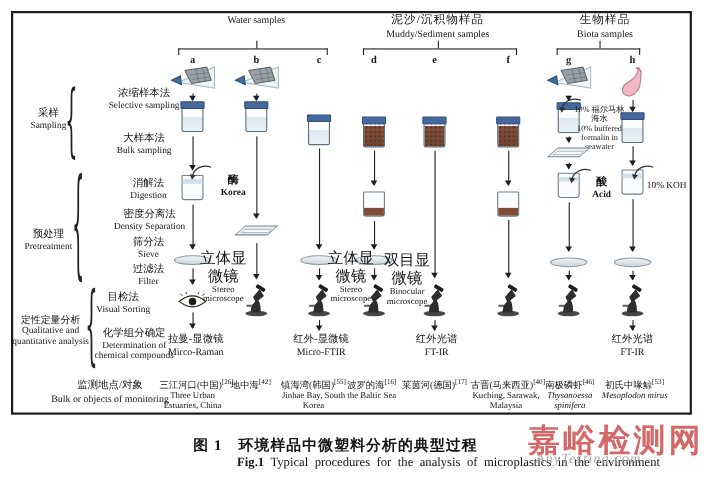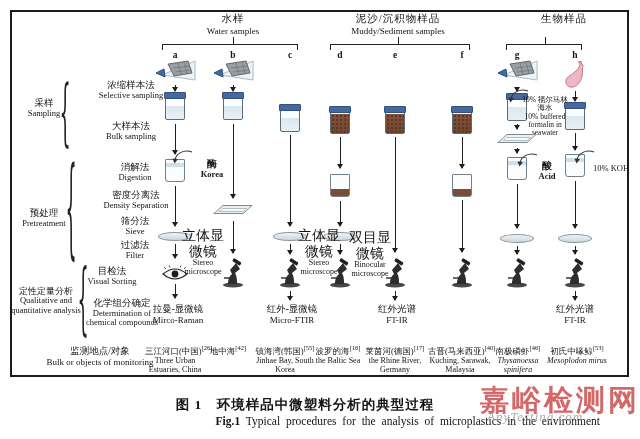--- a/index.html
+++ b/index.html
@@ -54,41 +54,41 @@
     font-weight:bold;font-size:29px;letter-spacing:3px;color:rgba(200,62,62,0.78);z-index:9}
 .wm-sub{position:absolute;left:487px;top:409px;font-style:italic;font-size:13px;letter-spacing:1px;color:rgba(158,158,158,0.9);z-index:9}
 svg{display:block}
 </style>
 </head>
 <body>
 
 <div class="frame"></div>
 
 <div class="ghead" style="left:183px;top:13px;width:100px">
-  <div class="zh">水样</div>
   <div class="en">Water samples</div>
 </div>
 <div class="stem" style="left:233px;top:37px;height:7px"></div>
 <div class="hbrk" style="left:162px;top:44px;width:136px"></div>
 <div class="letter" style="left:168px;top:50px">a</div>
 <div class="letter" style="left:226px;top:50px">b</div>
 <div class="letter" style="left:283px;top:50px">c</div>
 
 <div class="ghead" style="left:338px;top:13px;width:120px">
   <div class="zh">泥沙/沉积物样品</div>
   <div class="en">Muddy/Sediment samples</div>
 </div>
 <div class="stem" style="left:398px;top:37px;height:7px"></div>
 <div class="hbrk" style="left:330px;top:44px;width:140px"></div>
 <div class="letter" style="left:333px;top:50px">d</div>
 <div class="letter" style="left:388px;top:50px">e</div>
 <div class="letter" style="left:455px;top:50px">f</div>
 
-<div class="ghead" style="left:509px;top:13px;width:110px">
+<div class="ghead" style="left:495px;top:13px;width:110px">
   <div class="zh">生物样品</div>
+  <div class="en">Biota samples</div>
 </div>
 <div class="stem" style="left:545px;top:37px;height:7px"></div>
 <div class="hbrk" style="left:506px;top:44px;width:76px"></div>
 <div class="letter" style="left:510px;top:50px">g</div>
 <div class="letter" style="left:568px;top:50px">h</div>
 
 <div class="lab" style="left:14px;top:98px;width:60px">
   <div class="zh">采样</div>
   <div class="en">Sampling</div>
 </div>
@@ -202,21 +202,21 @@
 
 <div class="rg" style="left:530px;top:160px;width:34px">
   <div class="zh">酸</div>
   <div class="en">Acid</div>
 </div>
 <svg class="abs" style="left:517px;top:152px" width="22" height="16">
   <path d="M20 3 C11 0 4 5 3 11" fill="none" stroke="#333" stroke-width="1.1"></path>
   <polygon points="0.5,9.5 6,10 2.5,14.5" fill="#333"></polygon>
 </svg>
 
-<div class="rg plain" style="left:588px;top:164px;width:46px;text-align:center">
+<div class="rg plain" style="left:588px;top:164px;width:46px;text-align:left">
   <div style="font-size:8.5px">10% KOH</div>
 </div>
 <svg class="abs" style="left:574px;top:149px" width="22" height="16">
   <path d="M20 3 C11 0 4 5 3 11" fill="none" stroke="#333" stroke-width="1.1"></path>
   <polygon points="0.5,9.5 6,10 2.5,14.5" fill="#333"></polygon>
 </svg>
 
 <div class="tray" style="left:218px;top:205px"></div>
 <div class="tray" style="left:502px;top:134px"></div>
 <div class="petri" style="left:158px;top:232px"></div>
@@ -350,21 +350,20 @@
 <div class="site" style="left:255px;top:344px">
   <div class="zh"><span>镇海湾(韩国)</span><sup>[55]</sup></div>
   <div class="en">Jinhae Bay, South Korea</div>
 </div>
 <div class="site" style="left:308px;top:344px">
   <div class="zh"><span>波罗的海</span><sup>[16]</sup></div>
   <div class="en">the Baltic Sea</div>
 </div>
 <div class="site" style="left:365px;top:344px">
   <div class="zh"><span>莱茵河(德国)</span><sup>[17]</sup></div>
-  <div class="en">the Rhine River, Germany</div>
 </div>
 <div class="site" style="left:428px;top:344px;width:64px">
   <div class="zh"><span>古晋(马来西亚)</span><sup>[40]</sup></div>
   <div class="en">Kuching, Sarawak, Malaysia</div>
 </div>
 <div class="site" style="left:488px;top:344px">
   <div class="zh"><span>南极磷虾</span><sup>[46]</sup></div>
   <div class="en lat">Thysanoessa spinifera</div>
 </div>
 <div class="site" style="left:547px;top:344px">

